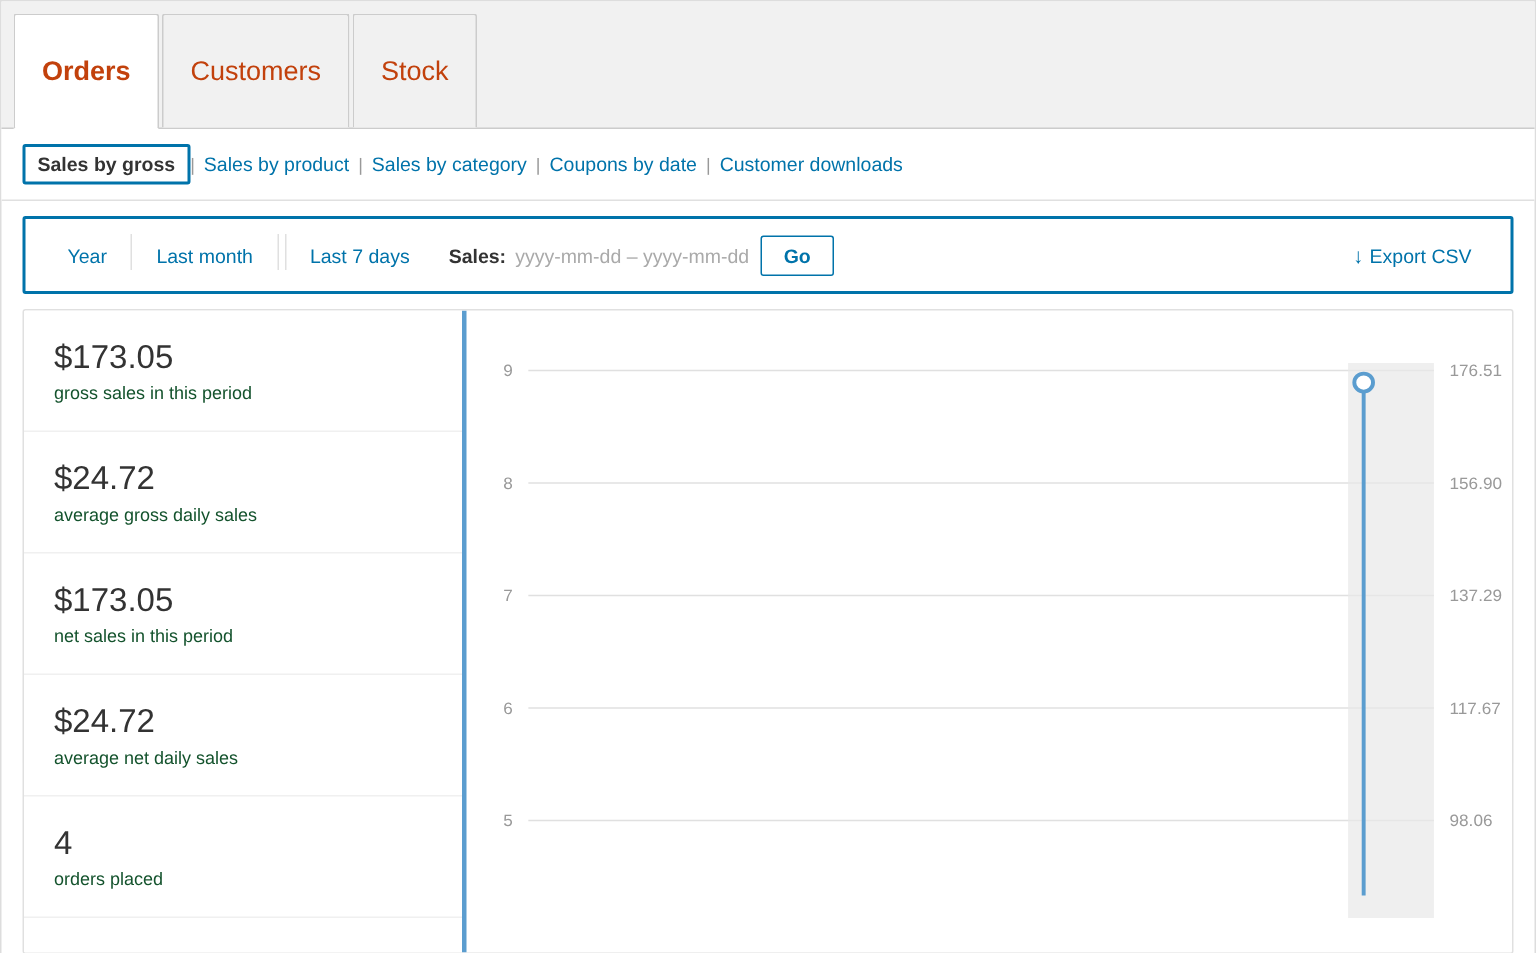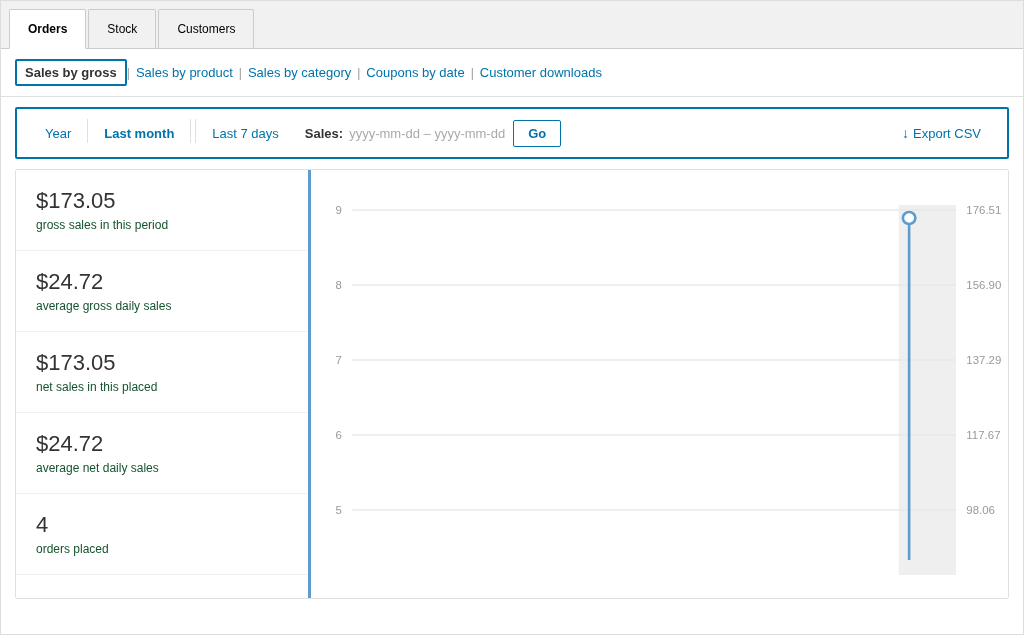--- a/index.html
+++ b/index.html
@@ -18,29 +18,29 @@
     }
 
     
     .top-tabs {
       display: flex;
       background: #f1f1f1;
       border-bottom: 1px solid #ccc;
       padding: 0 8px;
     }
     .top-tab {
-      padding: 12px 18px;
+      padding: 27px 18px;
       cursor: pointer;
       border: 1px solid #ccc;
       border-bottom: none;
       background: #f1f1f1;
       margin-right: 2px;
       margin-top: 8px;
-      font-size: 12px;
-      color: #000000;
+      font-size: 18px;
+      color: #c2410c;
       border-radius: 2px 2px 0 0;
     }
     .top-tab.active {
       background: #fff;
       font-weight: bold;
       border-color: #ccc;
       border-bottom: 1px solid #fff;
       margin-bottom: -1px;
       z-index: 1;
     }
@@ -89,21 +89,21 @@
       border: none;
       background: transparent;
       cursor: pointer;
       font-size: 13px;
       color: #0073aa;
       border-radius: 2px;
       white-space: nowrap;
     }
     .filter-btn.active {
       color: #0073aa;
-      font-weight: bold;
+      font-weight: normal;
     }
     .filter-divider {
       width: 1px;
       height: 24px;
       background: #e0e0e0;
       margin: 0 2px;
     }
     .custom-range {
       flex: 1;
       display: flex;
@@ -192,22 +192,22 @@
       height: 100%;
     }
   </style>
 </head>
 <body>
 
 <div class="page-wrapper">
 
   <div class="top-tabs">
     <div class="top-tab active">Orders</div>
+    <div class="top-tab">Customers</div>
     <div class="top-tab">Stock</div>
-    <div class="top-tab">Customers</div>
   </div>
 
   <div class="sub-nav">
     <span class="sub-nav-item active">Sales by gross</span>
     <span class="sub-nav-separator">|</span>
     <span class="sub-nav-item">Sales by product</span>
     <span class="sub-nav-separator">|</span>
     <span class="sub-nav-item">Sales by category</span>
     <span class="sub-nav-separator">|</span>
     <span class="sub-nav-item">Coupons by date</span>
@@ -239,21 +239,21 @@
       <div class="stat-item">
         <div class="stat-value">$173.05</div>
         <div class="stat-label">gross sales in this period</div>
       </div>
       <div class="stat-item">
         <div class="stat-value">$24.72</div>
         <div class="stat-label">average gross daily sales</div>
       </div>
       <div class="stat-item">
         <div class="stat-value">$173.05</div>
-        <div class="stat-label">net sales in this placed</div>
+        <div class="stat-label">net sales in this period</div>
       </div>
       <div class="stat-item">
         <div class="stat-value">$24.72</div>
         <div class="stat-label">average net daily sales</div>
       </div>
       <div class="stat-item">
         <div class="stat-value">4</div>
         <div class="stat-label">orders placed</div>
       </div>
     </div>

